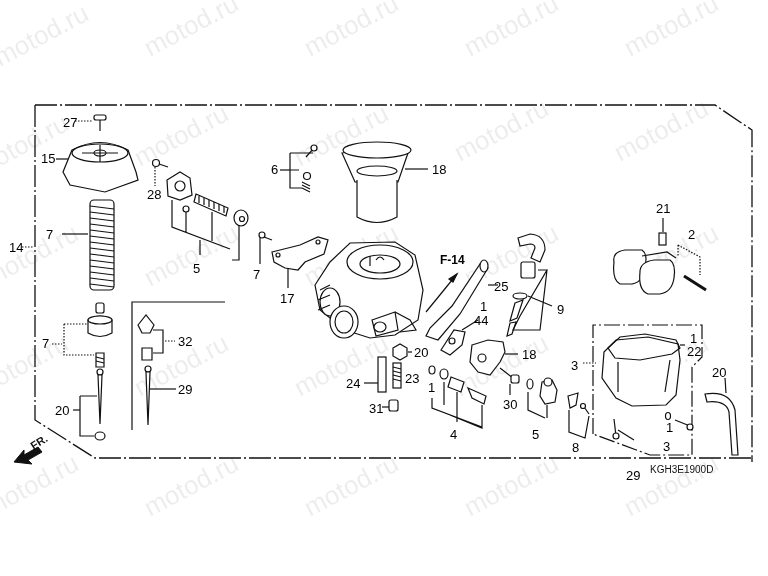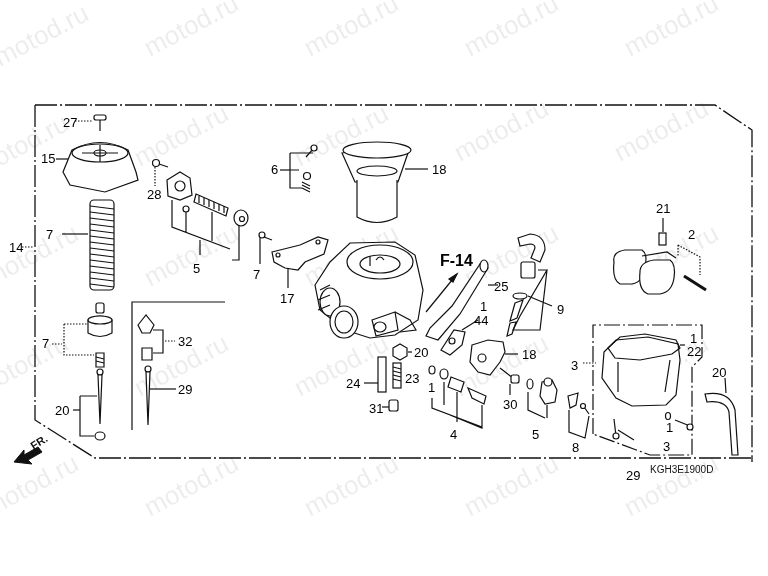--- a/index.html
+++ b/index.html
@@ -1,20 +1,20 @@
 <!DOCTYPE html>
 <html><head>
 <meta charset="utf-8">
 <style>
   html,body{margin:0;padding:0;background:#ffffff;}
   body{width:768px;height:576px;overflow:hidden;position:relative;font-family:"Liberation Sans",sans-serif;}
   #stage{position:absolute;left:0;top:0;width:768px;height:576px;}
   svg{position:absolute;left:0;top:0;}
   .lbl{position:absolute;font-family:"Liberation Sans",sans-serif;font-size:13px;color:#000000;line-height:13px;white-space:nowrap;}
-  .lbl.bold{font-weight:bold;font-size:16px;}
+  .lbl.bold{font-weight:bold;font-size:12px;}
   .code{position:absolute;font-family:"Liberation Sans",sans-serif;font-size:10px;color:#111;}
   .wm{position:absolute;font-family:"Liberation Sans",sans-serif;font-size:26px;color:#000;opacity:0.07;transform:rotate(-28deg);white-space:nowrap;pointer-events:none;}
   .fr{position:absolute;font-family:"Liberation Sans",sans-serif;font-weight:bold;font-size:11px;color:#111;transform:rotate(-32deg);}
 </style>
 </head>
 <body>
 
 <div id="stage">
 
   <div>

